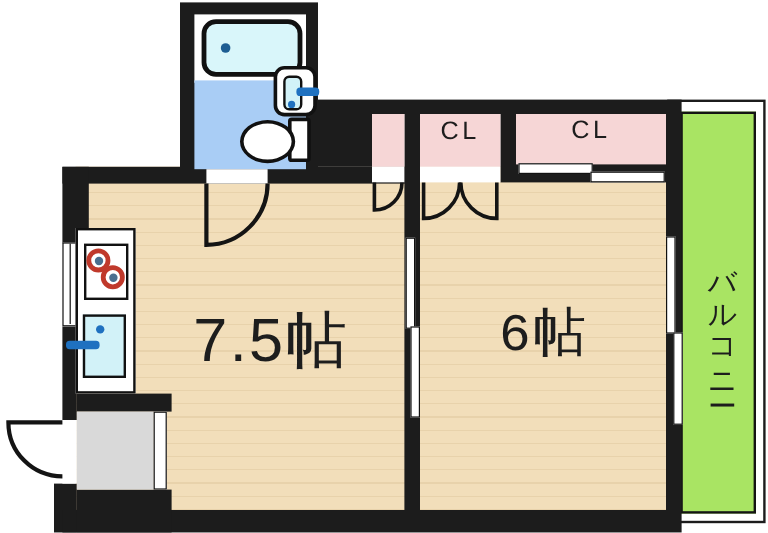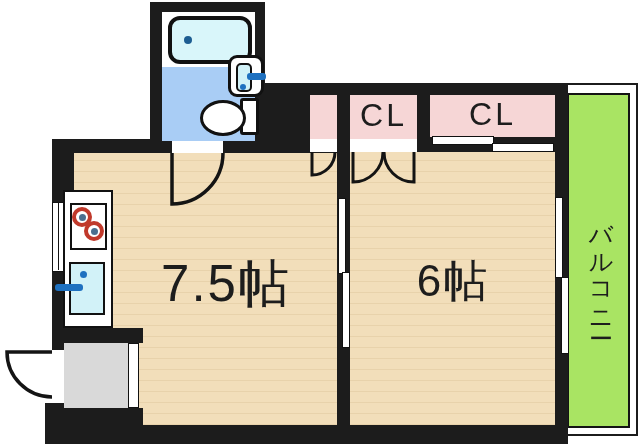--- a/index.html
+++ b/index.html
@@ -6,21 +6,21 @@
   #plan{position:relative;width:640px;height:444px;background:#ffffff;overflow:hidden;
         font-family:"Liberation Sans","DejaVu Sans",sans-serif;}
   .abs{position:absolute;box-sizing:border-box;}
   .wall{background:#1c1c1c;}
   .floor{background:#f2deba;
          background-image:repeating-linear-gradient(180deg,#f2deba 0px,#f2deba 10px,#e8d2ab 10px,#e8d2ab 11px);}
   .pink{background:#f6d6d6;}
   .white{background:#ffffff;}
   .label{color:#1d1d1d;text-align:center;line-height:1;}
   .room-label{font-size:51px;letter-spacing:2px;}
-  .cl-label{font-size:32px;letter-spacing:3px;}
+  .cl-label{font-size:21px;letter-spacing:3px;}
   .balcony-label{font-size:24px;letter-spacing:2px;writing-mode:vertical-rl;text-orientation:upright;}
   .panel{background:#fff;border:1.5px solid #111;}
   svg{position:absolute;left:0;top:0;pointer-events:none;}
 </style>
 </head>
 <body>
 
 <div id="plan">
 
   <div class="abs floor" style="left:63px;top:139px;width:494px;height:286px;"></div>
@@ -97,15 +97,15 @@
 
   <svg width="640" height="444">
     <path d="M172,153 L172,204 A51,51 0 0 0 223,153" fill="none" stroke="#141414" stroke-width="3.5"></path>
     <path d="M312,152 L312,175 A23,23 0 0 0 335,152" fill="none" stroke="#141414" stroke-width="3"></path>
     <path d="M353,152 L353,182 A30,30 0 0 0 383,152" fill="none" stroke="#141414" stroke-width="3"></path>
     <path d="M414,152 L414,182 A30,30 0 0 1 384,152" fill="none" stroke="#141414" stroke-width="3"></path>
     <path d="M52,352 L7,352 A45,45 0 0 0 52,397" fill="none" stroke="#141414" stroke-width="3.5"></path>
   </svg>
 
   <div class="abs label room-label" style="left:118px;top:258px;width:216px;">7.5帖</div>
-  <div class="abs label room-label" style="left:378px;top:259px;width:150px;font-size:44px;">6帖</div>
+  <div class="abs label room-label" style="left:378px;top:259px;width:150px;font-size:44px;font-family:Liberation Mono, monospace;">6帖</div>
 
 </div>
 
 </body></html>

